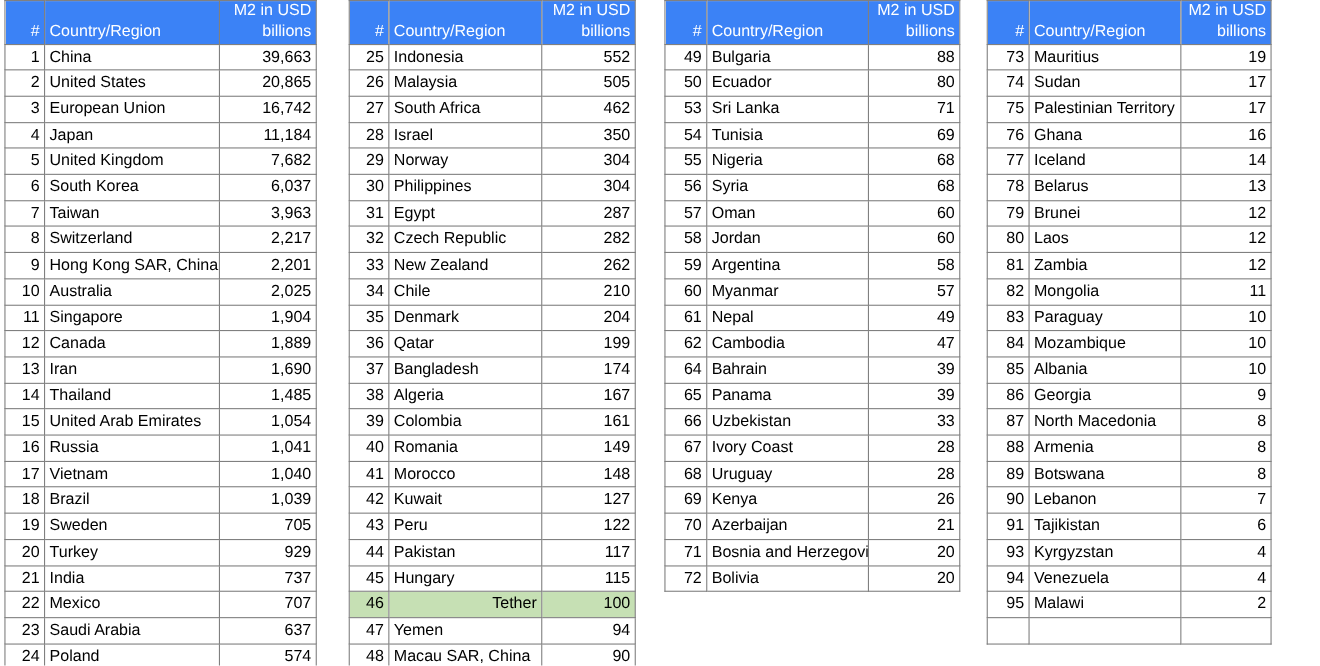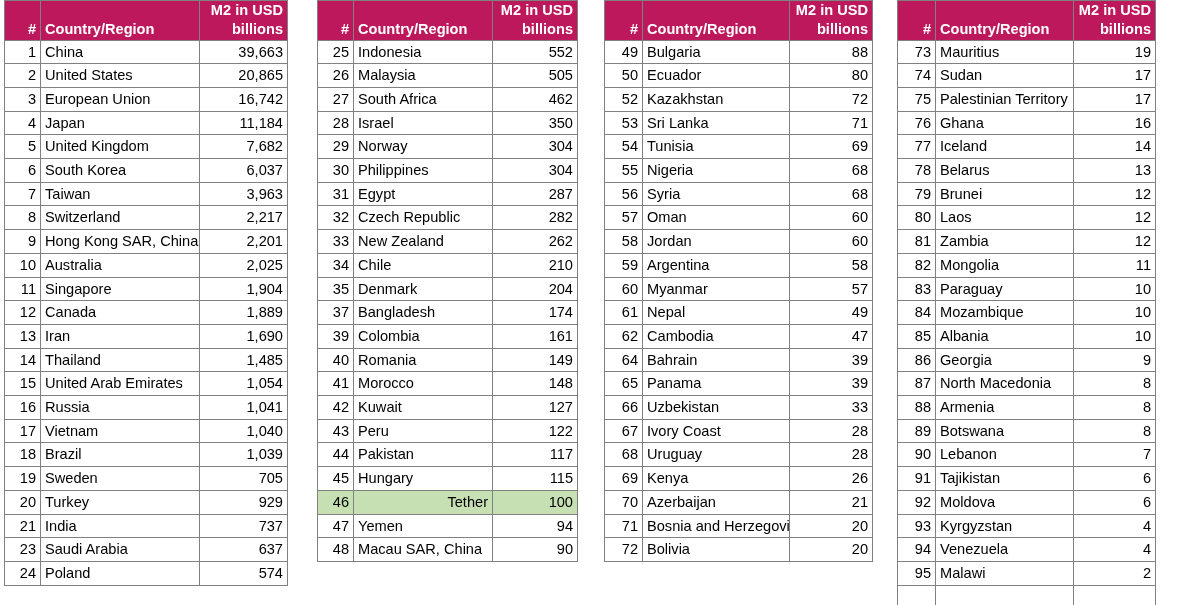--- a/index.html
+++ b/index.html
@@ -37,23 +37,23 @@
   }
   table.m2 th, table.m2 td {
     border: 1px solid #808080;
     padding: 0 4px;
     height: 22.7px;
     line-height: 22.7px;
     white-space: nowrap;
     overflow: hidden;
   }
   thead th {
-    background: #be185d;
+    background: #3b82f6;
     color: #ffffff;
-    font-weight: bold;
+    font-weight: normal;
     height: 45px;
     vertical-align: bottom;
     padding-bottom: 1px;
     border-color: #1f5c99;
     border-bottom-color: #808080;
   }
   thead th.h-rank {
     text-align: right;
     line-height: 1.32;
   }
@@ -217,20 +217,25 @@
             <td class="c-rank">20</td>
             <td class="c-name">Turkey</td>
             <td class="c-value">929</td>
           </tr>
           <tr>
             <td class="c-rank">21</td>
             <td class="c-name">India</td>
             <td class="c-value">737</td>
           </tr>
           <tr>
+            <td class="c-rank">22</td>
+            <td class="c-name">Mexico</td>
+            <td class="c-value">707</td>
+          </tr>
+          <tr>
             <td class="c-rank">23</td>
             <td class="c-name">Saudi Arabia</td>
             <td class="c-value">637</td>
           </tr>
           <tr>
             <td class="c-rank">24</td>
             <td class="c-name">Poland</td>
             <td class="c-value">574</td>
           </tr>
         </tbody>
@@ -303,23 +308,33 @@
             <td class="c-rank">34</td>
             <td class="c-name">Chile</td>
             <td class="c-value">210</td>
           </tr>
           <tr>
             <td class="c-rank">35</td>
             <td class="c-name">Denmark</td>
             <td class="c-value">204</td>
           </tr>
           <tr>
+            <td class="c-rank">36</td>
+            <td class="c-name">Qatar</td>
+            <td class="c-value">199</td>
+          </tr>
+          <tr>
             <td class="c-rank">37</td>
             <td class="c-name">Bangladesh</td>
             <td class="c-value">174</td>
+          </tr>
+          <tr>
+            <td class="c-rank">38</td>
+            <td class="c-name">Algeria</td>
+            <td class="c-value">167</td>
           </tr>
           <tr>
             <td class="c-rank">39</td>
             <td class="c-name">Colombia</td>
             <td class="c-value">161</td>
           </tr>
           <tr>
             <td class="c-rank">40</td>
             <td class="c-name">Romania</td>
             <td class="c-value">149</td>
@@ -389,25 +404,20 @@
             <td class="c-rank">49</td>
             <td class="c-name">Bulgaria</td>
             <td class="c-value">88</td>
           </tr>
           <tr>
             <td class="c-rank">50</td>
             <td class="c-name">Ecuador</td>
             <td class="c-value">80</td>
           </tr>
           <tr>
-            <td class="c-rank">52</td>
-            <td class="c-name">Kazakhstan</td>
-            <td class="c-value">72</td>
-          </tr>
-          <tr>
             <td class="c-rank">53</td>
             <td class="c-name">Sri Lanka</td>
             <td class="c-value">71</td>
           </tr>
           <tr>
             <td class="c-rank">54</td>
             <td class="c-name">Tunisia</td>
             <td class="c-value">69</td>
           </tr>
           <tr>
@@ -605,25 +615,20 @@
             <td class="c-rank">90</td>
             <td class="c-name">Lebanon</td>
             <td class="c-value">7</td>
           </tr>
           <tr>
             <td class="c-rank">91</td>
             <td class="c-name">Tajikistan</td>
             <td class="c-value">6</td>
           </tr>
           <tr>
-            <td class="c-rank">92</td>
-            <td class="c-name">Moldova</td>
-            <td class="c-value">6</td>
-          </tr>
-          <tr>
             <td class="c-rank">93</td>
             <td class="c-name">Kyrgyzstan</td>
             <td class="c-value">4</td>
           </tr>
           <tr>
             <td class="c-rank">94</td>
             <td class="c-name">Venezuela</td>
             <td class="c-value">4</td>
           </tr>
           <tr>

